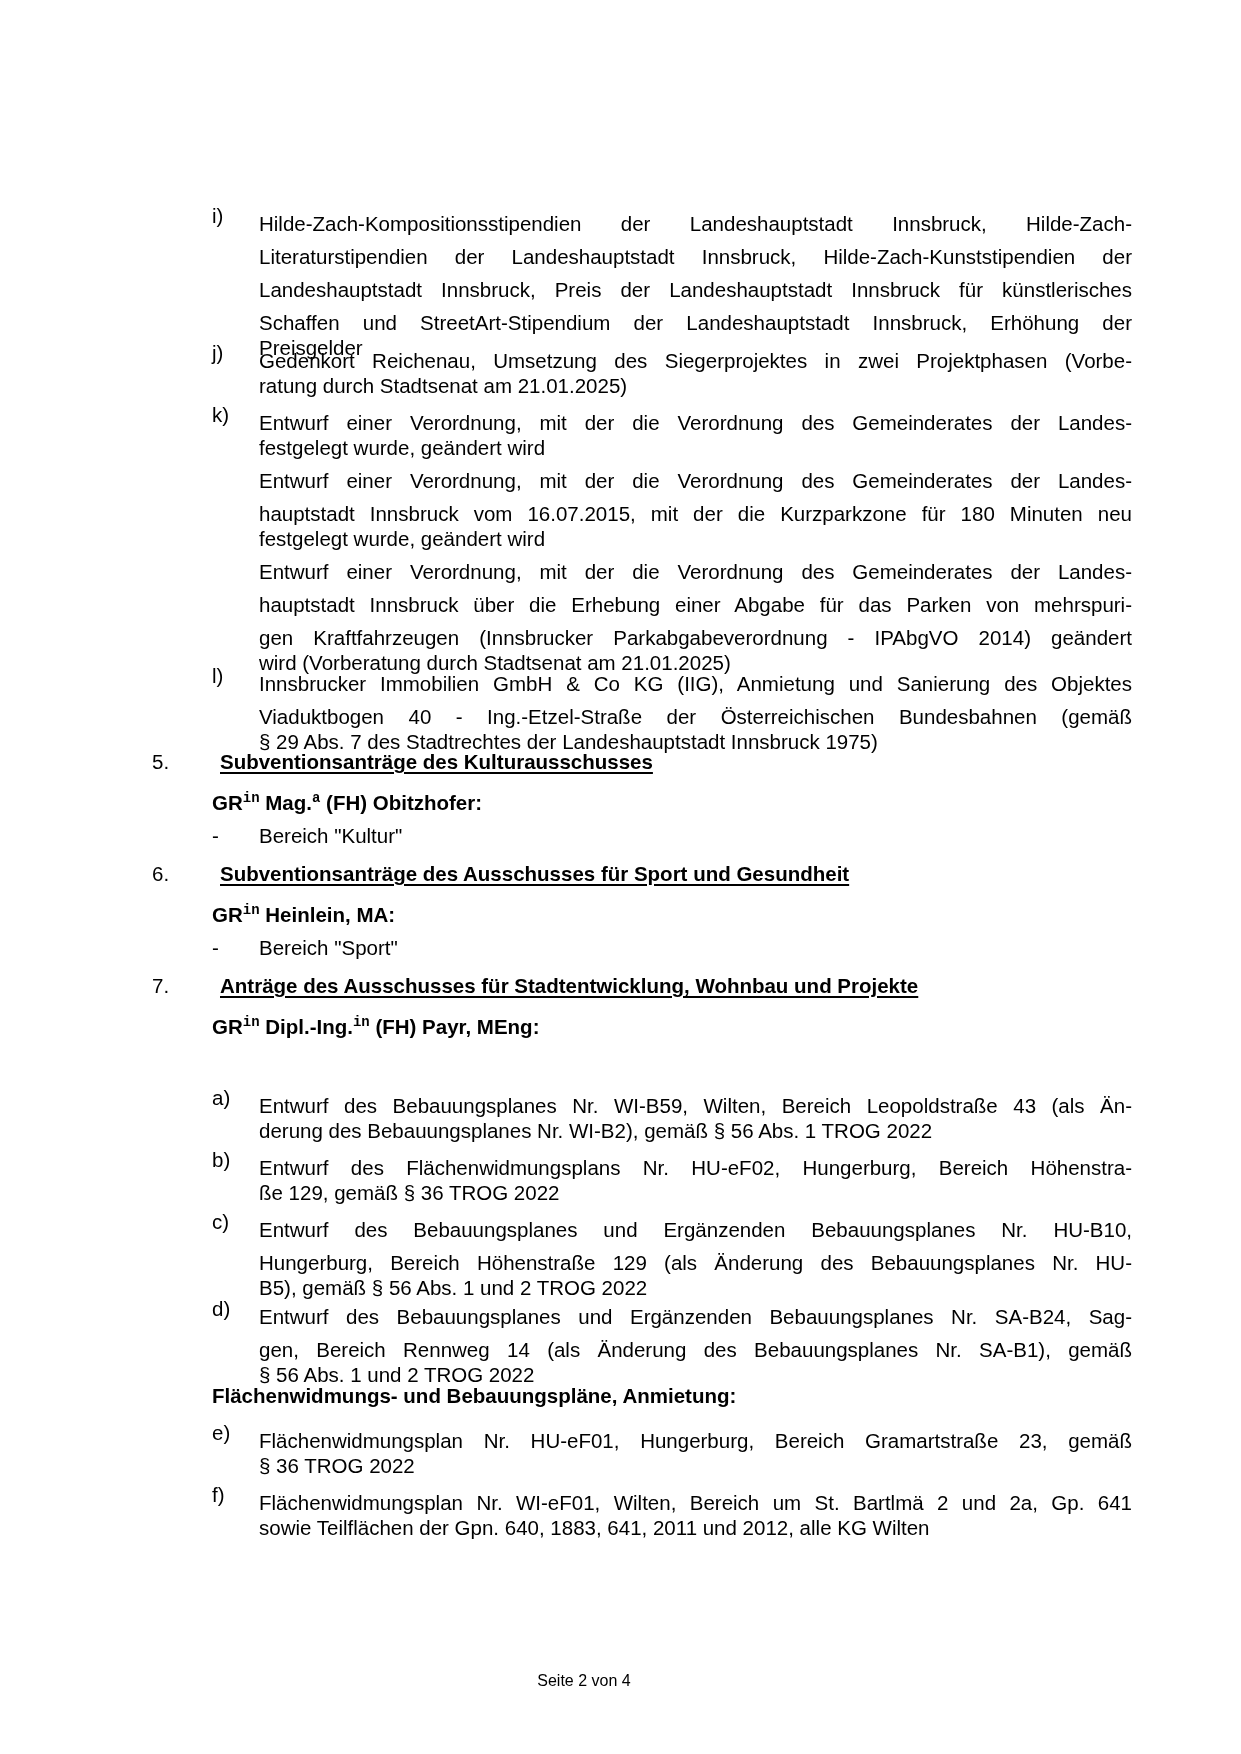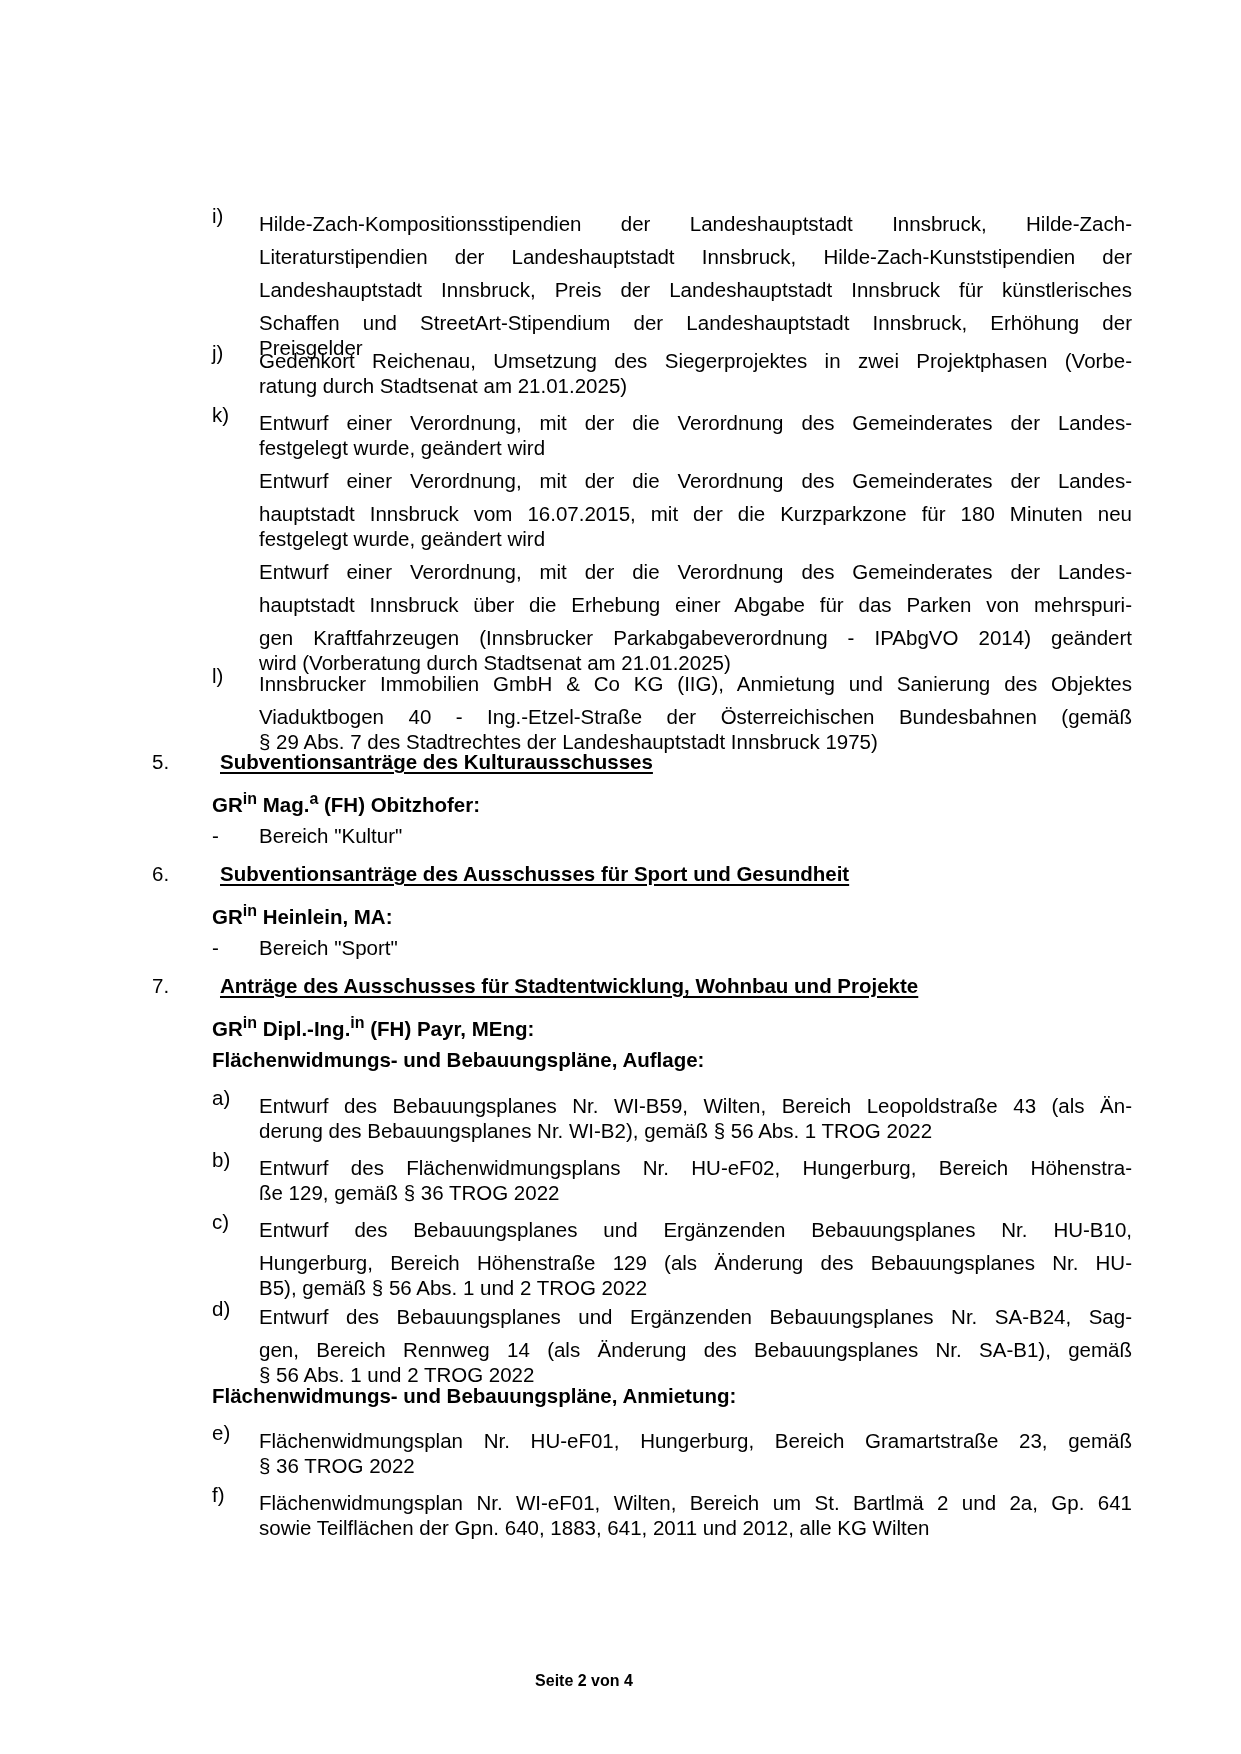--- a/index.html
+++ b/index.html
@@ -12,25 +12,25 @@
     position: absolute; left: 212px; width: 920px; line-height: 25px;
   }
   .sub-item .lbl { position: absolute; left: 0; top: 0; }
   .sub-item .txt { margin-left: 47px; text-align: justify; text-align-last: left; display: block; }
   .justify-line { display: block; text-align: justify; text-align-last: justify; margin-top: 8px; }
   .last-line { display: block; text-align: left; }
   .section { position: absolute; left: 152px; width: 980px; line-height: 25px; }
   .section .num { position: absolute; left: 0; top: 0; }
   .section .head { position: absolute; left: 68px; font-weight: bold; text-decoration: underline; text-decoration-thickness: 2px; text-underline-offset: 3px; white-space: nowrap; }
   .bold-line { position: absolute; left: 212px; font-weight: bold; white-space: nowrap; line-height: 25px; }
-  .bold-line sup { font-size: 16px; vertical-align: 8px; font-weight: bold; }
+  .bold-line sup { font-size: 14px; vertical-align: 8px; font-weight: bold; font-family: Liberation Mono, monospace; }
   .dash-item { position: absolute; left: 212px; line-height: 25px; white-space: nowrap; }
   .dash-item .dash { position: absolute; left: 0; top: 0; }
   .dash-item .dtxt { margin-left: 47px; }
-  .footer { position: absolute; left: 0; width: 1168px; top: 1672px; text-align: center; font-size: 16px; font-weight: bold; }
+  .footer { position: absolute; left: 0; width: 1168px; top: 1672px; text-align: center; font-size: 16px; }
 </style>
 </head>
 <body>
 
 <div class="page">
 
   <div class="sub-item" style="top:203px;">
     <span class="lbl">i)</span>
     <div class="txt">
       <span class="justify-line">Hilde-Zach-Kompositionsstipendien der Landeshauptstadt Innsbruck, Hilde-Zach-</span>
@@ -91,21 +91,20 @@
   <div class="dash-item" style="top:935px;">
     <span class="dash">-</span>
     <span class="dtxt">Bereich "Sport"</span>
   </div>
 
   <div class="section" style="top:973px;">
     <span class="num">7.</span>
     <span class="head">Anträge des Ausschusses für Stadtentwicklung, Wohnbau und Projekte</span>
   </div>
   <div class="bold-line" style="top:1010px;"><span>GR</span><sup>in</sup><span> Dipl.-Ing.</span><sup>in</sup><span> (FH) Payr, MEng:</span></div>
-  <div class="bold-line" style="top:1047px;">Flächenwidmungs- und Bebauungspläne, Auflage:</div>
 
   <div class="sub-item" style="top:1085px;">
     <span class="lbl">a)</span>
     <div class="txt">
       <span class="justify-line">Entwurf des Bebauungsplanes Nr. WI-B59, Wilten, Bereich Leopoldstraße 43 (als Än-</span>
       <span class="last-line">derung des Bebauungsplanes Nr. WI-B2), gemäß § 56 Abs. 1 TROG 2022</span>
     </div>
   </div>
 
   <div class="sub-item" style="top:1147px;">

